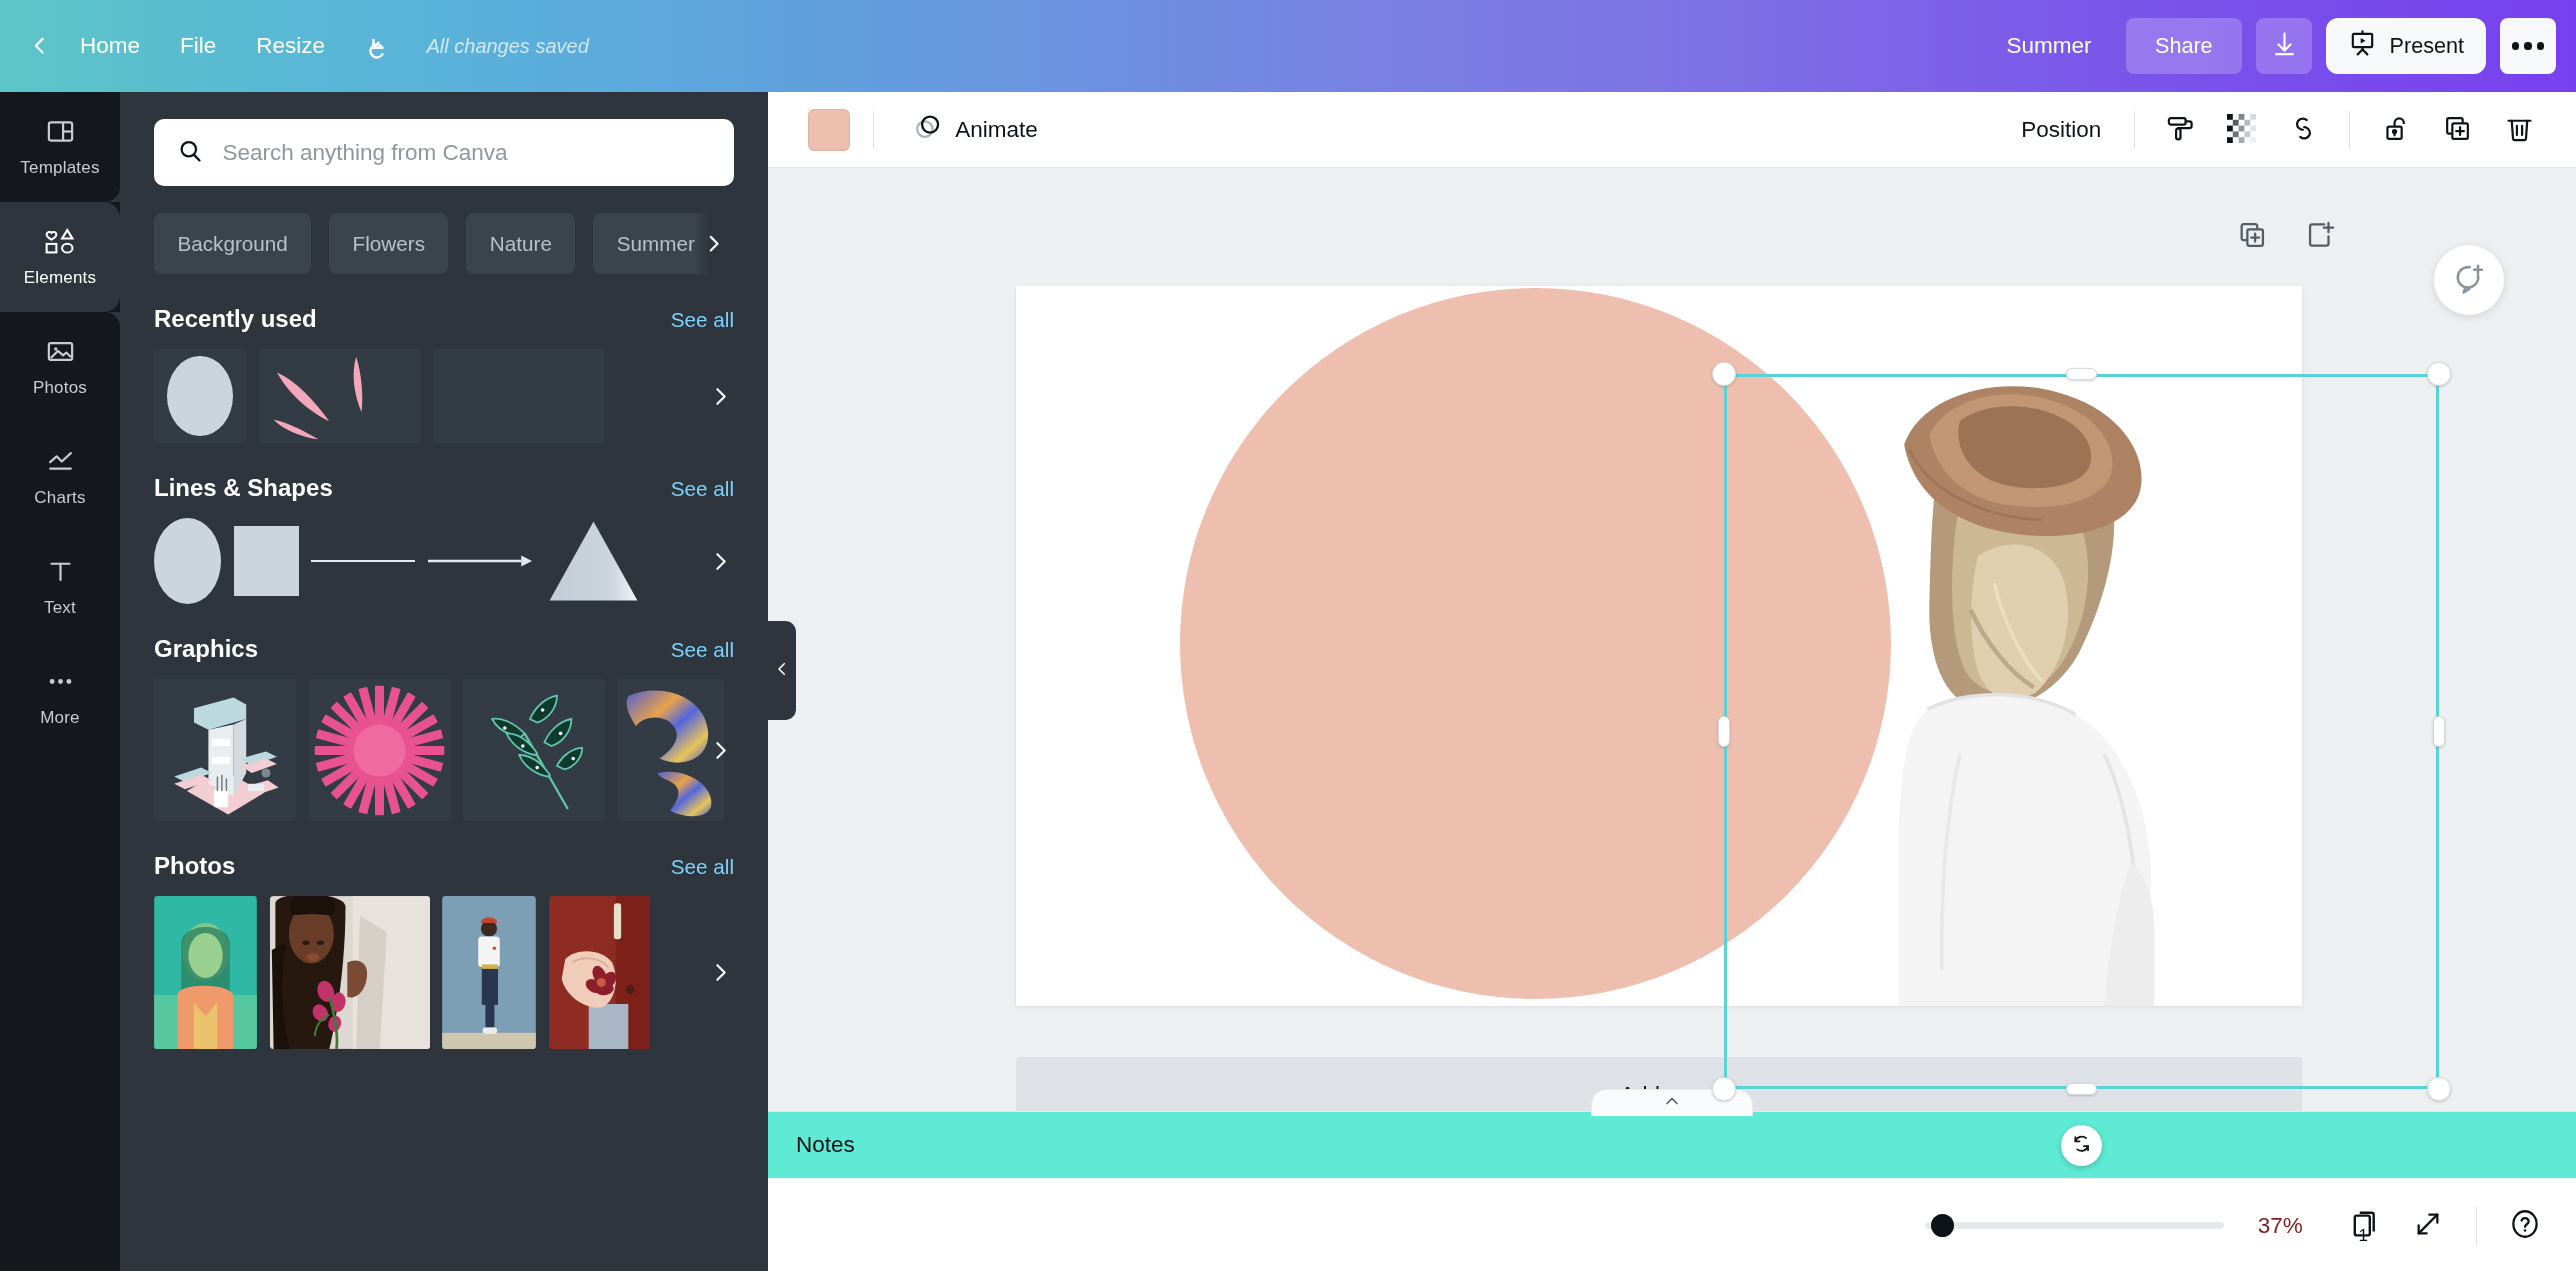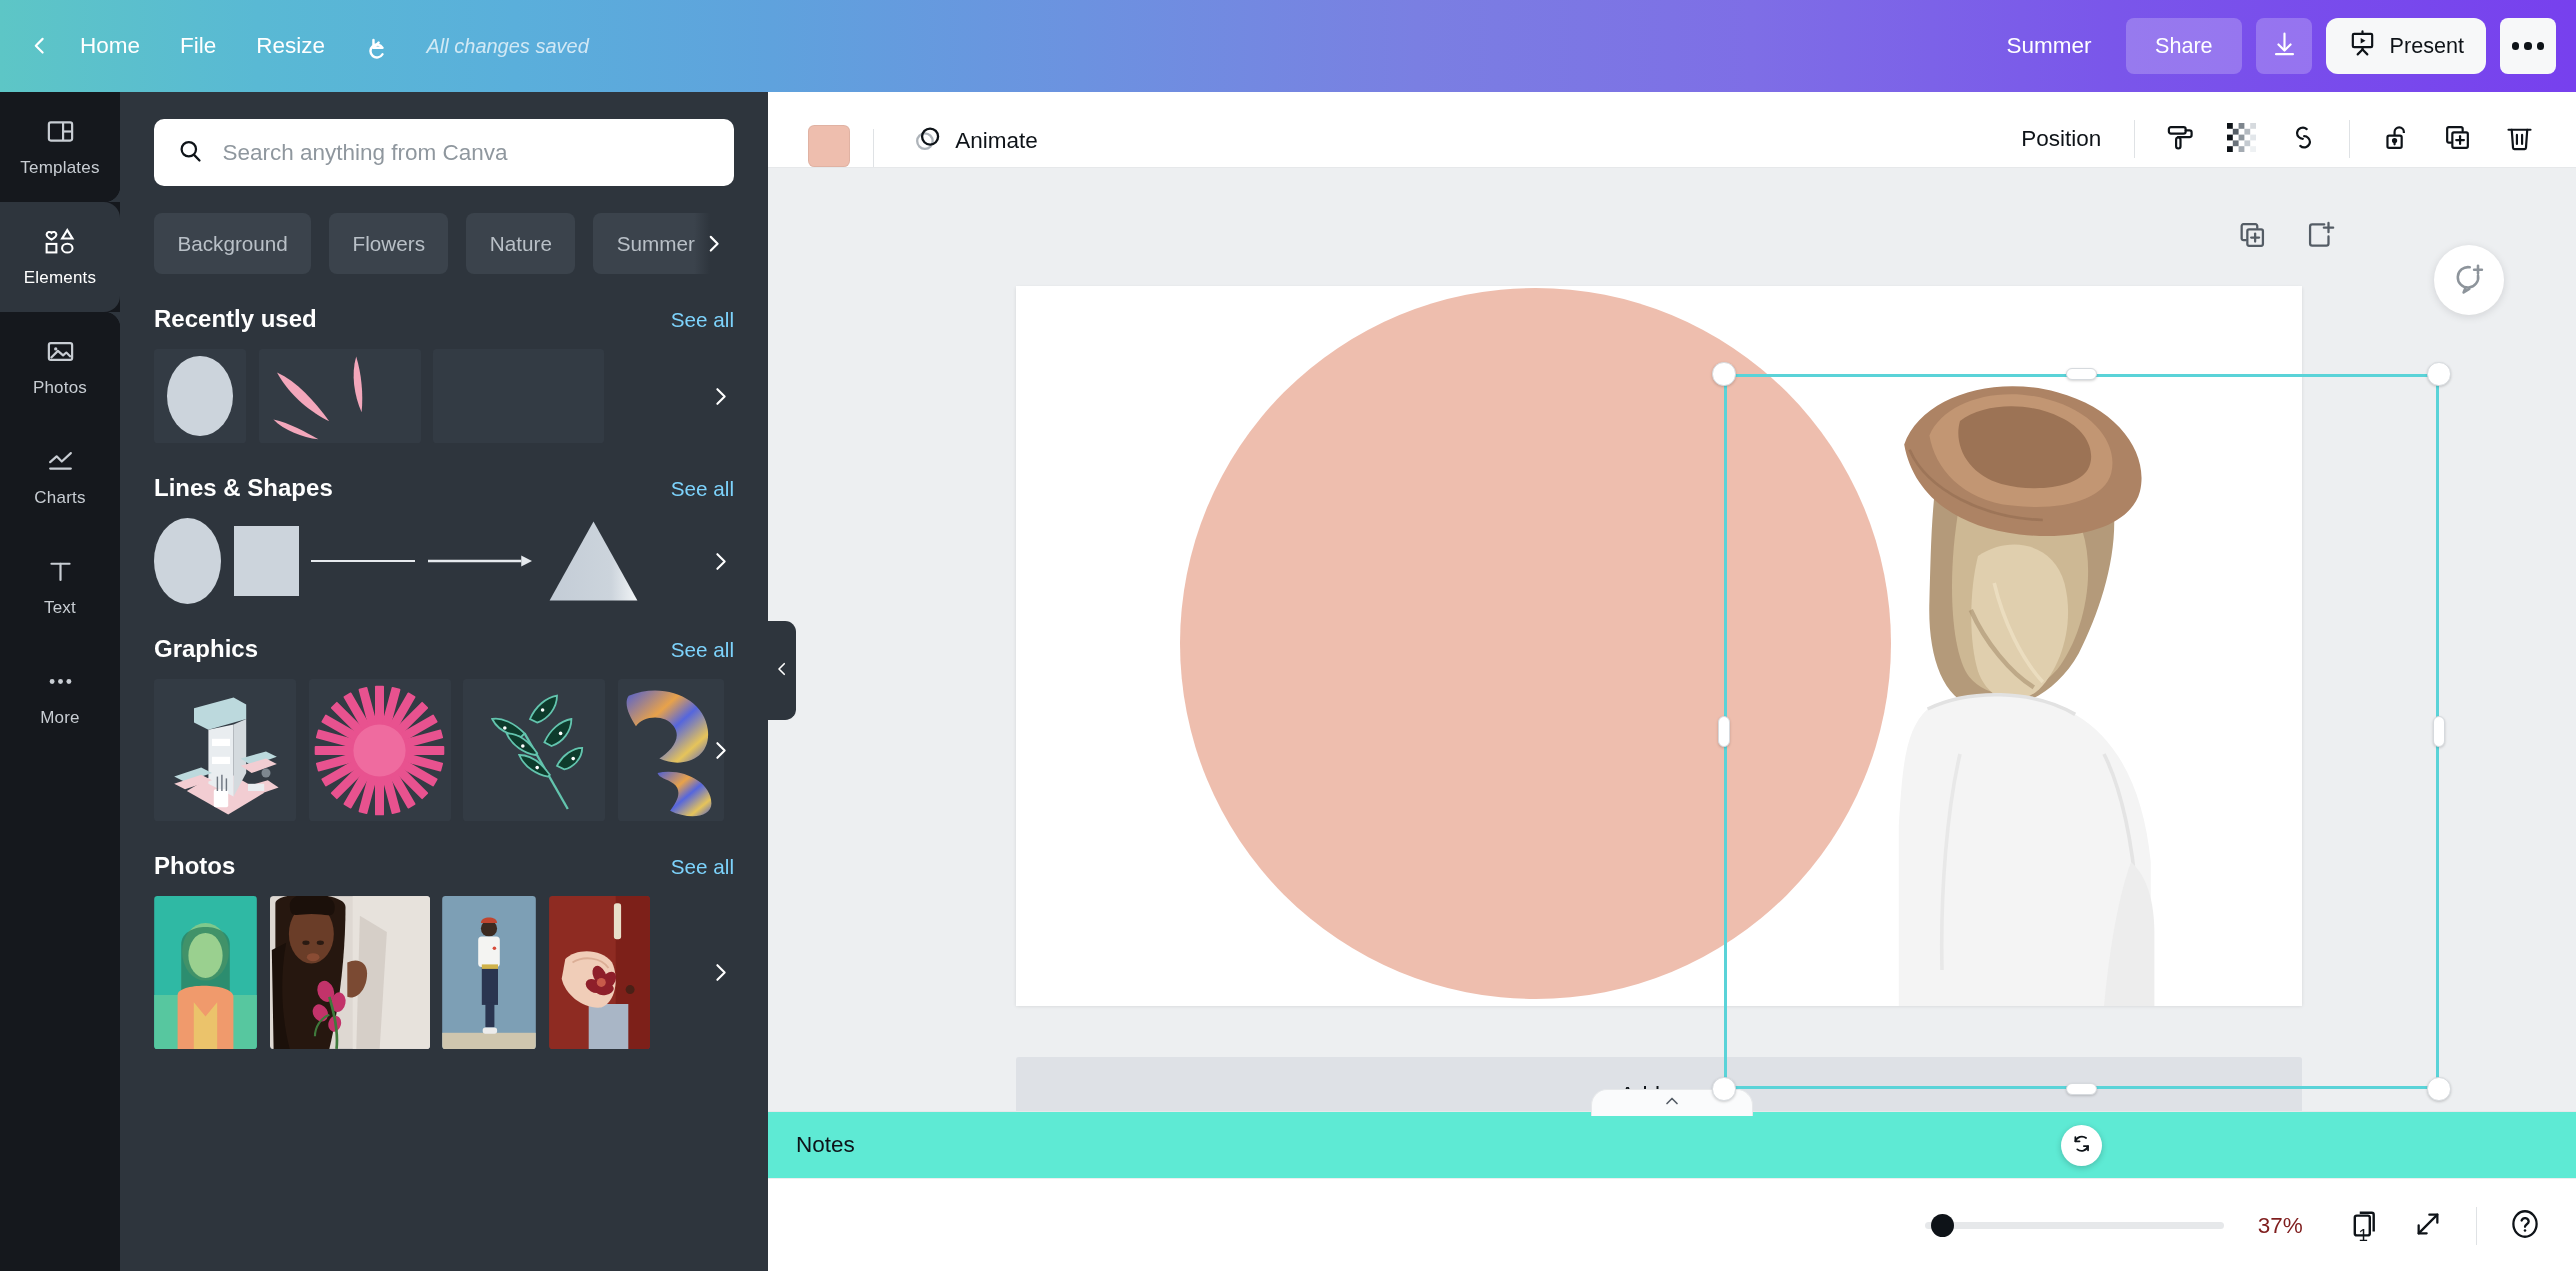--- a/index.html
+++ b/index.html
@@ -139,21 +139,21 @@
 
   
   .editor {
     position: absolute; left: 767px; top: 92px; right: 0; bottom: 0;
     background: #edeff1; z-index: 10;
   }
 
   
   .ctx-bar {
     position: absolute; left: 0; top: 0; right: 0; height: 76px; background: #fff;
-    display: flex; align-items: flex-end; padding: 0 20px; border-bottom: 0.9px solid #e6e8ea;
+    display: flex; align-items: center; padding: 0 20px; border-bottom: 0.9px solid #e6e8ea;
   }
   .swatch {
     width: 42px; height: 42px; border-radius: 6.3px; margin-left: 20.7px; cursor: pointer;
     border: 0.9px solid rgba(0,0,0,0.06);
   }
   .vdiv { width: 0.9px; height: 38px; background: #dfe2e5; margin: 0 23.4px; }
   .ctx-btn {
     display: flex; align-items: center; gap: 12.6px; height: 52px; padding: 0 14.4px;
     border-radius: 7.2px; cursor: pointer; font-size: 22.5px; color: #0e1318;
     background: none; border: none; font-family: inherit;

